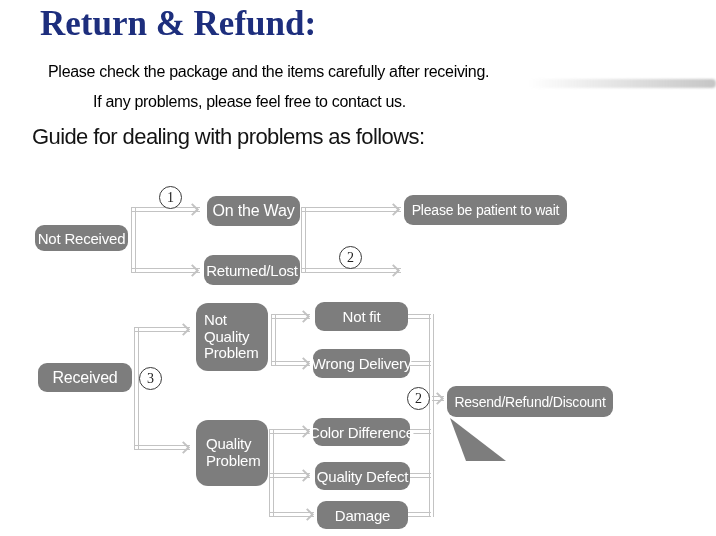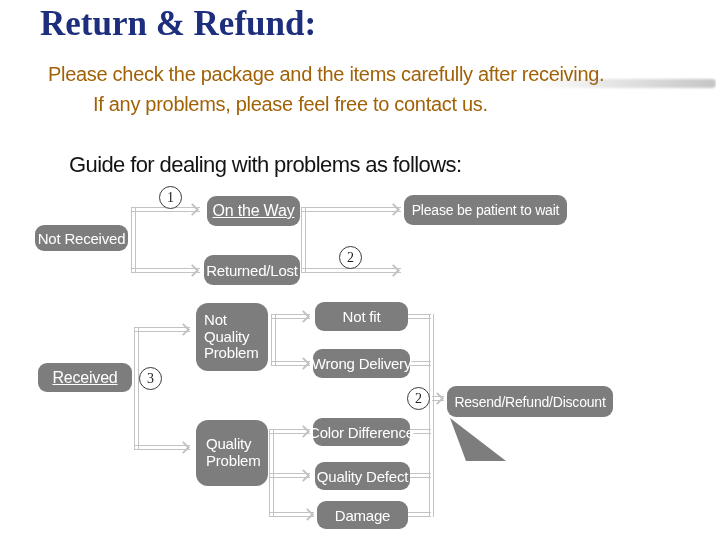--- a/index.html
+++ b/index.html
@@ -6,42 +6,42 @@
   #canvas{
     position:relative;width:716px;height:536px;background:#ffffff;overflow:hidden;
     font-family:"Liberation Sans",sans-serif;
   }
   .title{
     position:absolute;left:40px;top:4px;
     font-family:"Liberation Serif",serif;font-weight:700;font-size:35px;
     color:#1d2e7d;letter-spacing:0px;white-space:nowrap;
   }
   .intro{
-    position:absolute;color:#a16207;font-size:20px;letter-spacing:-0.3px;white-space:nowrap;
+    position:absolute;color:#000000;font-size:16px;letter-spacing:-0.3px;white-space:nowrap;
   }
   .guide{
-    position:absolute;left:32px;top:152px;color:#141414;font-size:22px;
-    letter-spacing:-0.6px;white-space:nowrap;margin-left:37px;
+    position:absolute;left:32px;top:124px;color:#141414;font-size:22px;
+    letter-spacing:-0.6px;white-space:nowrap;
   }
   .streak{
     position:absolute;left:528px;top:79px;width:188px;height:9px;border-radius:4px;
     background:linear-gradient(to right,rgba(170,170,170,0),rgba(140,140,140,0.5));
     filter:blur(1px);
   }
   .node{
     position:absolute;background:#7d7d7d;color:#ffffff;border-radius:9px;
     display:flex;align-items:center;justify-content:center;
     font-size:15px;letter-spacing:-0.2px;white-space:nowrap;box-sizing:border-box;
   }
   .node.multi{
     justify-content:flex-start;text-align:left;white-space:pre-line;
     line-height:1.12;border-radius:12px;padding-left:10px;
   }
   .fs14{font-size:14px;}
-  .fs16{font-size:16px;text-decoration:underline;}
+  .fs16{font-size:16px;}
   .hline{position:absolute;height:5px;box-sizing:border-box;
     border-top:1px solid #c3c3c3;border-bottom:1px solid #c3c3c3;}
   .vline{position:absolute;width:5px;box-sizing:border-box;
     border-left:1px solid #c3c3c3;border-right:1px solid #c3c3c3;}
   .arr{position:absolute;width:9px;height:9px;box-sizing:border-box;
     border-top:2px solid #c3c3c3;border-right:2px solid #c3c3c3;transform:rotate(45deg);}
   .marker{
     position:absolute;width:21px;height:21px;border:1.5px solid #3a3a3a;border-radius:50%;
     background:#ffffff;color:#222222;display:flex;align-items:center;justify-content:center;
     font-family:"Liberation Serif",serif;font-size:14px;

